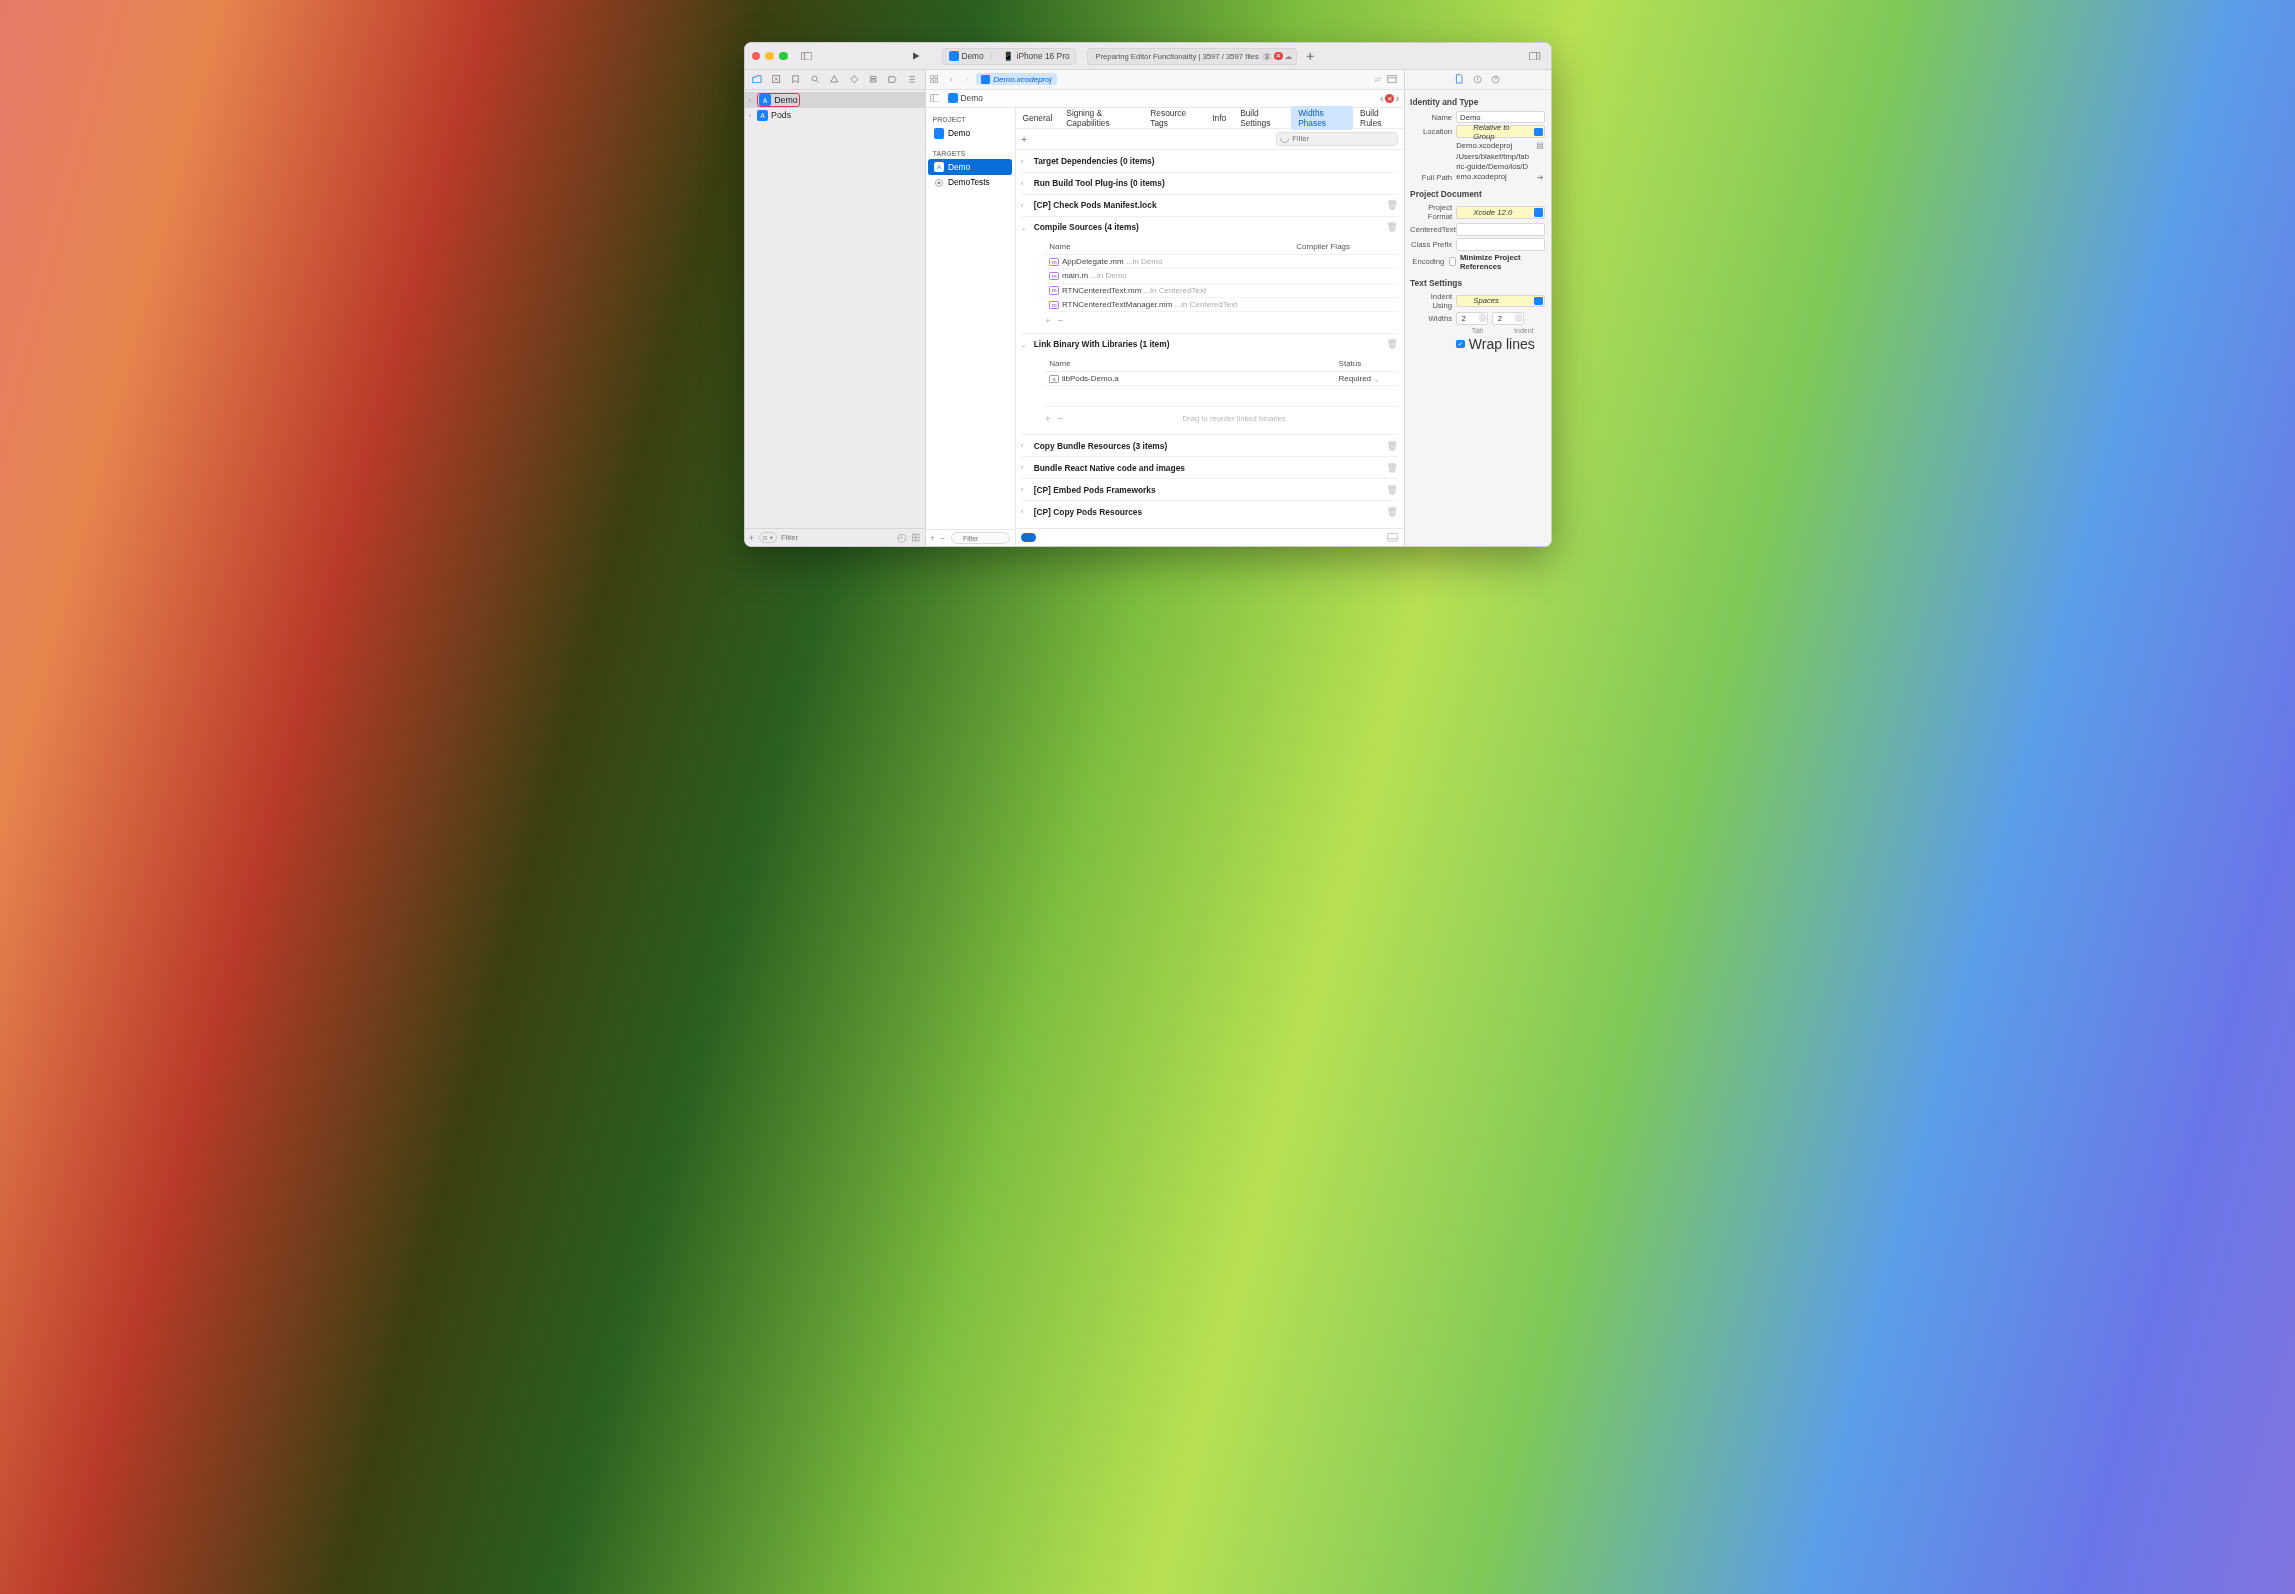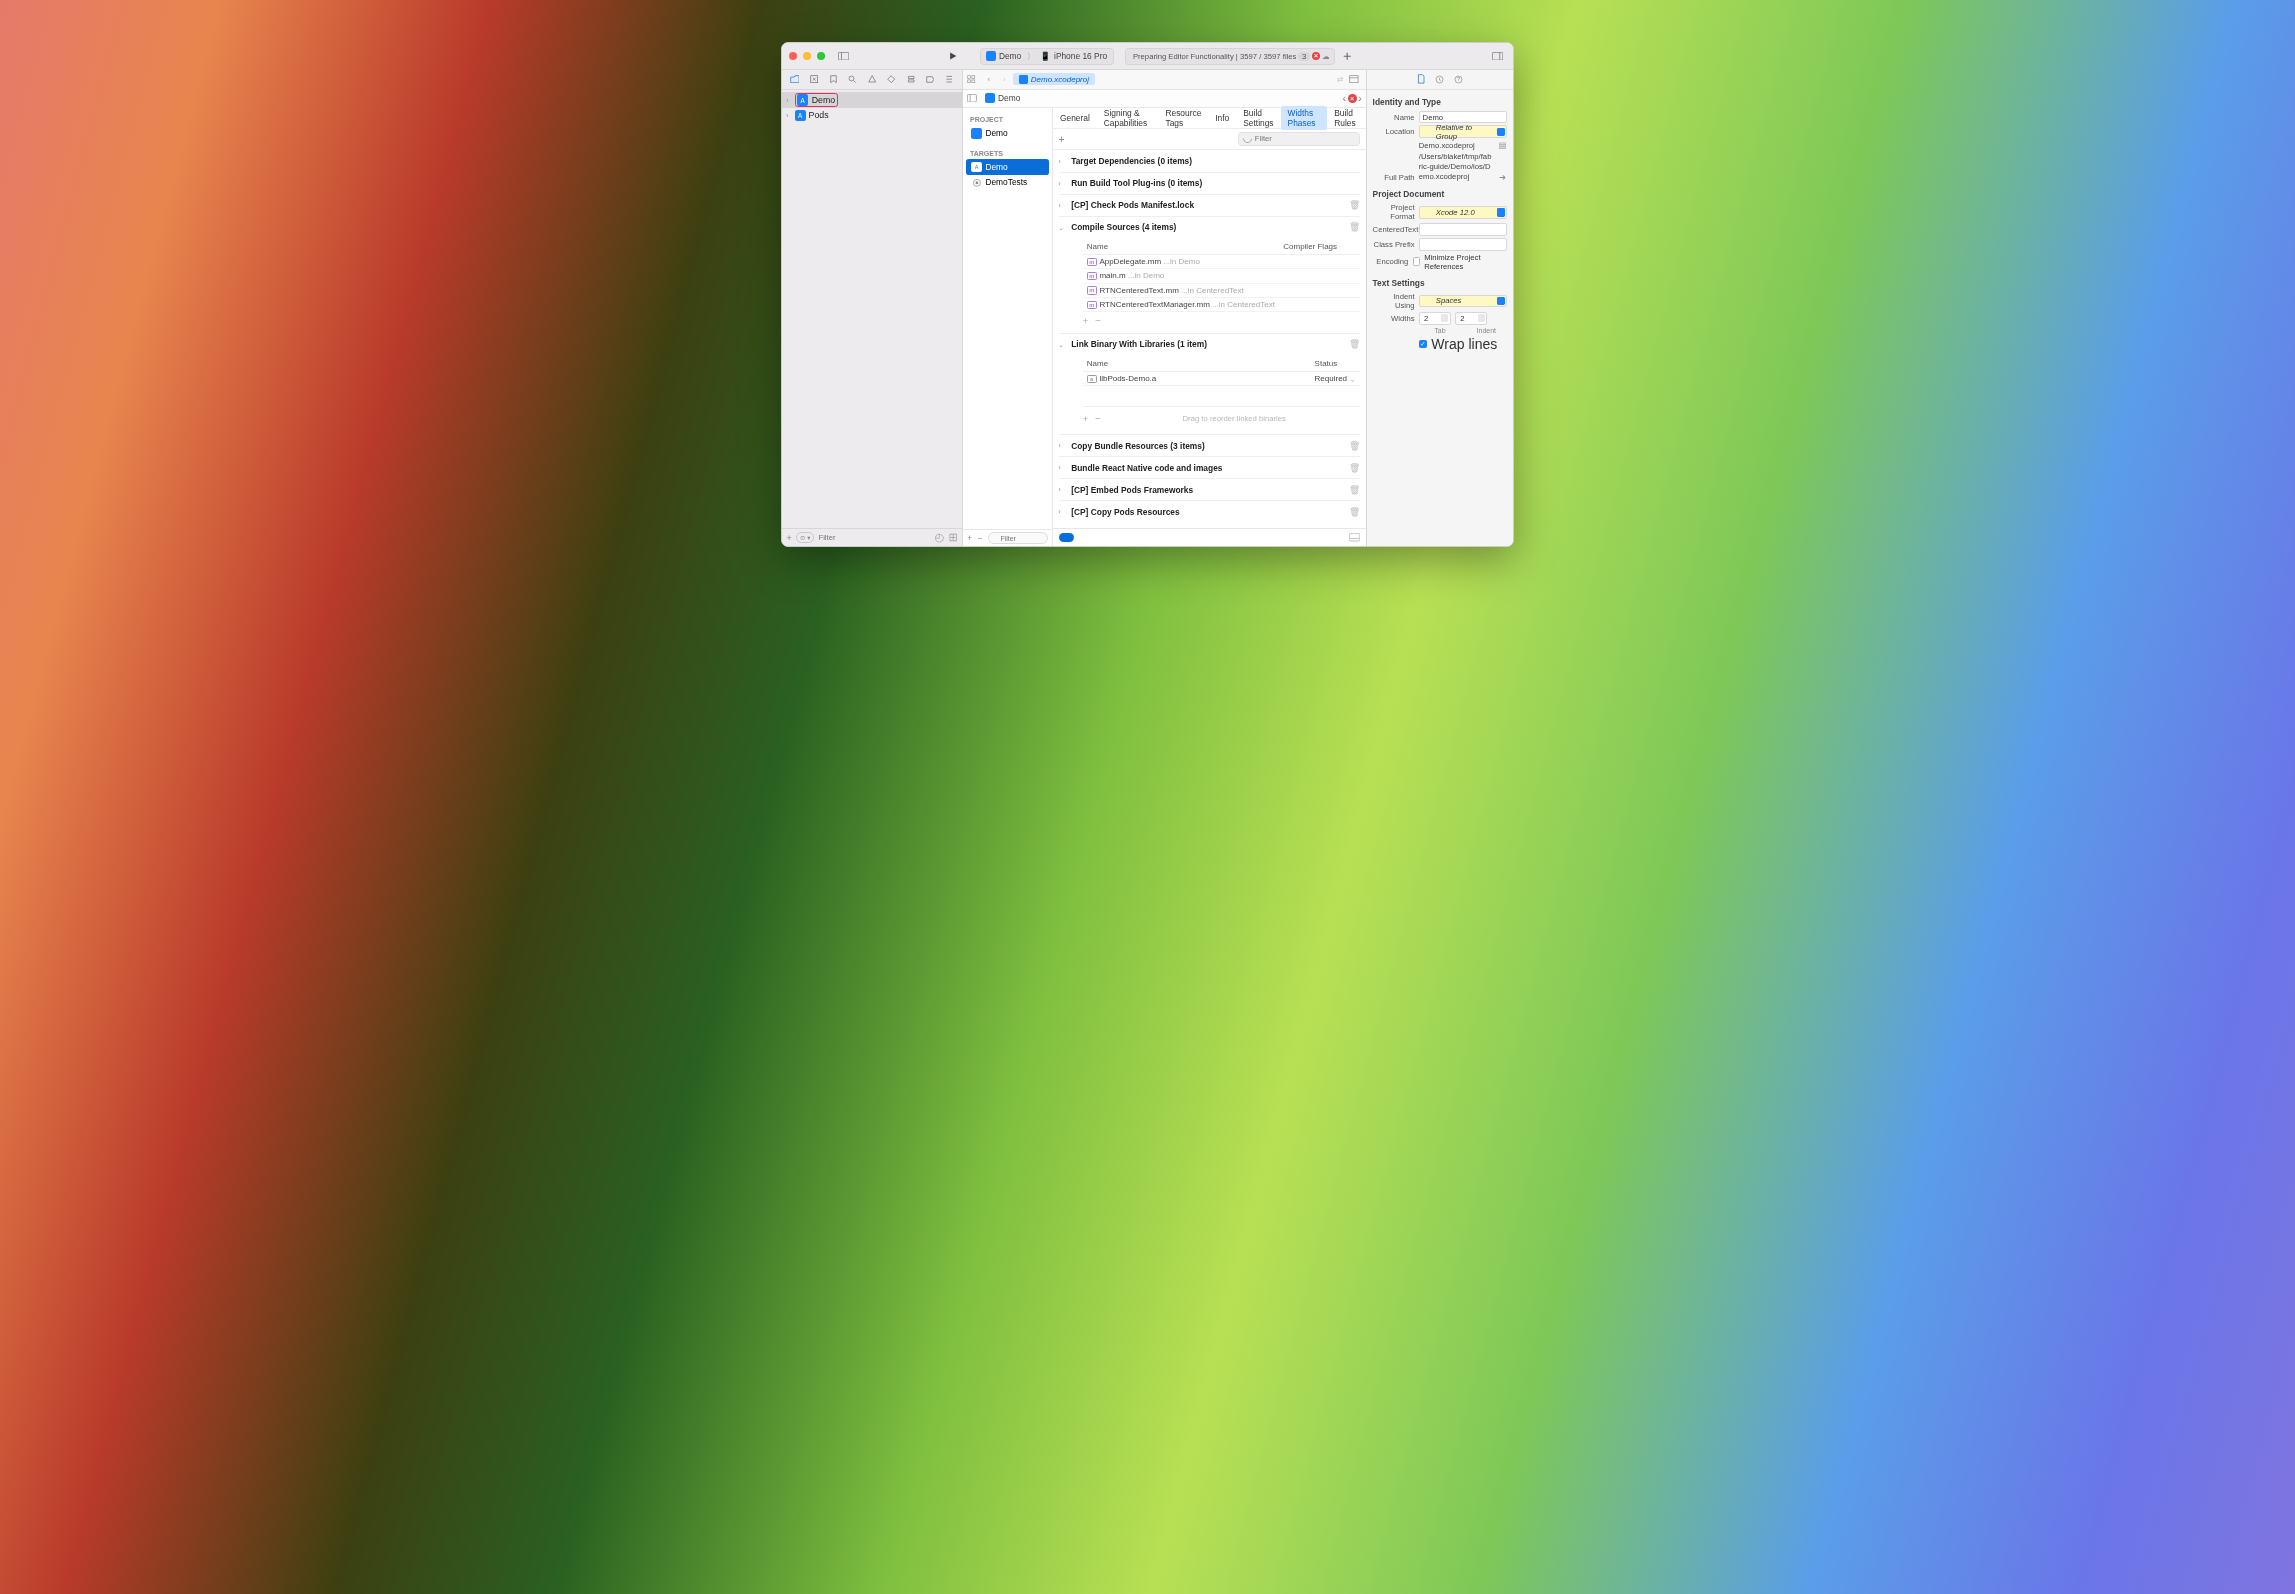--- a/index.html
+++ b/index.html
@@ -7,21 +7,21 @@
 
 body {
   background: linear-gradient(105deg,
     #e67a6a 0%, #e8854e 8%, #b93a2a 18%, #3c4010 28%, #2a6020 36%,
     #7fbf3f 48%, #b8e054 58%, #7ec858 70%, #5a9ee8 82%, #6a76e8 92%, #8074e0 100%);
   display: flex; align-items: flex-start; justify-content: center;
   padding: 42px 42px 0 42px;
 }
 
 .window {
-  width: 733px; height: 505px; background: #f3f3f3;
+  width: 808px; height: 505px; background: #f3f3f3;
   border-radius: 7px; box-shadow: 0 14px 42px rgba(0,0,0,.35);
   display: flex; flex-direction: column; overflow: hidden;
   border: 0.7px solid #ccc;
 }
 
 
 .title-toolbar {
   height: 27px; background: #eceaec; border-bottom: 0.7px solid #d8d6d8;
   display: flex; align-items: center; padding: 0 7px; gap: 4.2px;
 }
@@ -572,21 +572,21 @@
           <label>CenteredText</label>
           <div class="field"></div>
         </div>
         <div class="frow">
           <label>Class Prefix</label>
           <div class="field"></div>
         </div>
         <div class="frow">
           <label>Encoding</label>
           <span class="chk"></span>
-          <span style="font-size:7.7px;">Minimize Project References</span>
+          <span style="font-size:7.7px;font-weight:bold;">Minimize Project References</span>
         </div>
 
         <div class="insp-section-h" style="margin-top:7px;">Text Settings</div>
         <div class="frow">
           <label>Indent Using</label>
           <div class="select">
               <span>Spaces</span>
             </div>
         </div>
         <div class="frow">

